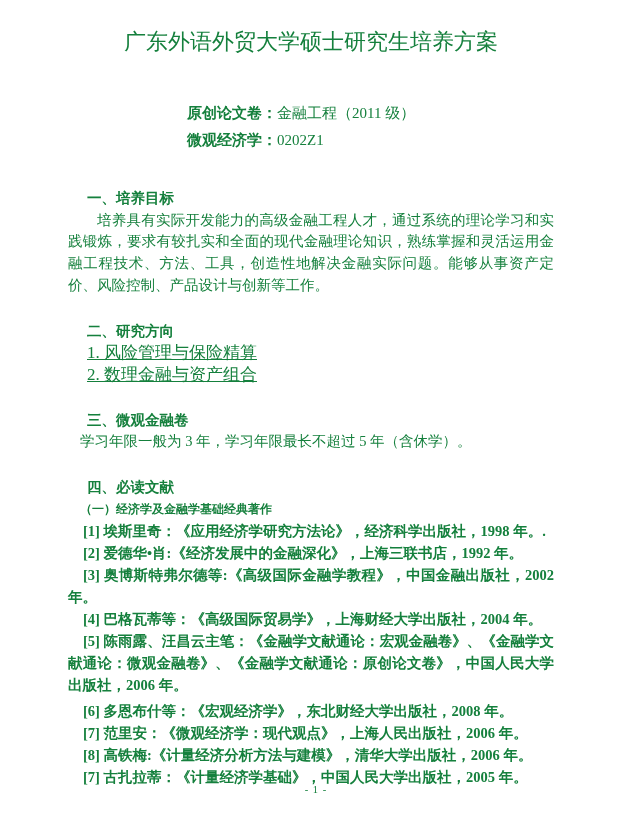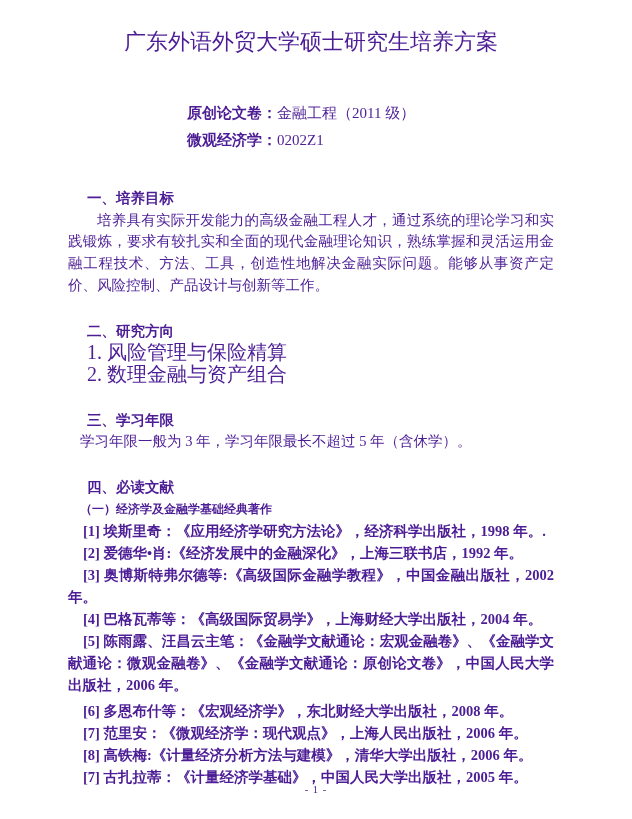--- a/index.html
+++ b/index.html
@@ -1,21 +1,21 @@
 <!DOCTYPE html>
 <html><head>
 <meta charset="utf-8">
 <style>
   html, body { margin:0; padding:0; background:#ffffff; }
   .page {
     position:relative;
     width:632px; height:819px;
     margin:0 auto;
     background:#ffffff;
-    color:#4c1d95;
+    color:#15803d;
     font-family:"Liberation Serif","DejaVu Serif",serif;
     overflow:hidden;
   }
   .content { padding:29px 78px 0 68px; }
 
   .doc-title {
     margin:0;
     text-align:center;
     font-size:22px;
     line-height:25px;
@@ -52,22 +52,23 @@
     text-indent:29px;
   }
   .para-flush {
     margin:0 0 0 12px;
     font-size:14.5px;
     line-height:21.7px;
     text-indent:0;
   }
   .dir-item {
     margin:0 0 0 19px;
-    font-size:20px;
+    font-size:17px;
     line-height:21.7px;
+    text-decoration:underline;
   }
   .refs p {
     margin:0;
     font-size:14.5px;
     line-height:22px;
     text-align:justify;
     text-indent:15px;
     font-weight:bold;
   }
   .refs p:nth-child(6) { margin-top:4px; }
@@ -102,21 +103,21 @@
       <p class="para">培养具有实际开发能力的高级金融工程人才，通过系统的理论学习和实践锻炼，要求有较扎实和全面的现代金融理论知识，熟练掌握和灵活运用金融工程技术、方法、工具，创造性地解决金融实际问题。能够从事资产定价、风险控制、产品设计与创新等工作。</p>
     </div>
 
     <div class="sec">
       <h2 class="sec-heading">二、研究方向</h2>
       <p class="dir-item">1. 风险管理与保险精算</p>
       <p class="dir-item">2. 数理金融与资产组合</p>
     </div>
 
     <div class="sec">
-      <h2 class="sec-heading">三、学习年限</h2>
+      <h2 class="sec-heading">三、微观金融卷</h2>
       <p class="para-flush">学习年限一般为 3 年，学习年限最长不超过 5 年（含休学）。</p>
     </div>
 
     <div class="sec">
       <h2 class="sec-heading">四、必读文献</h2>
       <h3 class="sec-subheading">（一）经济学及金融学基础经典著作</h3>
       <div class="refs">
         <p>[1] 埃斯里奇：《应用经济学研究方法论》，经济科学出版社，1998 年。.</p>
         <p>[2] 爱德华•肖:《经济发展中的金融深化》，上海三联书店，1992 年。</p>
         <p>[3] 奥博斯特弗尔德等:《高级国际金融学教程》，中国金融出版社，2002 年。</p>

